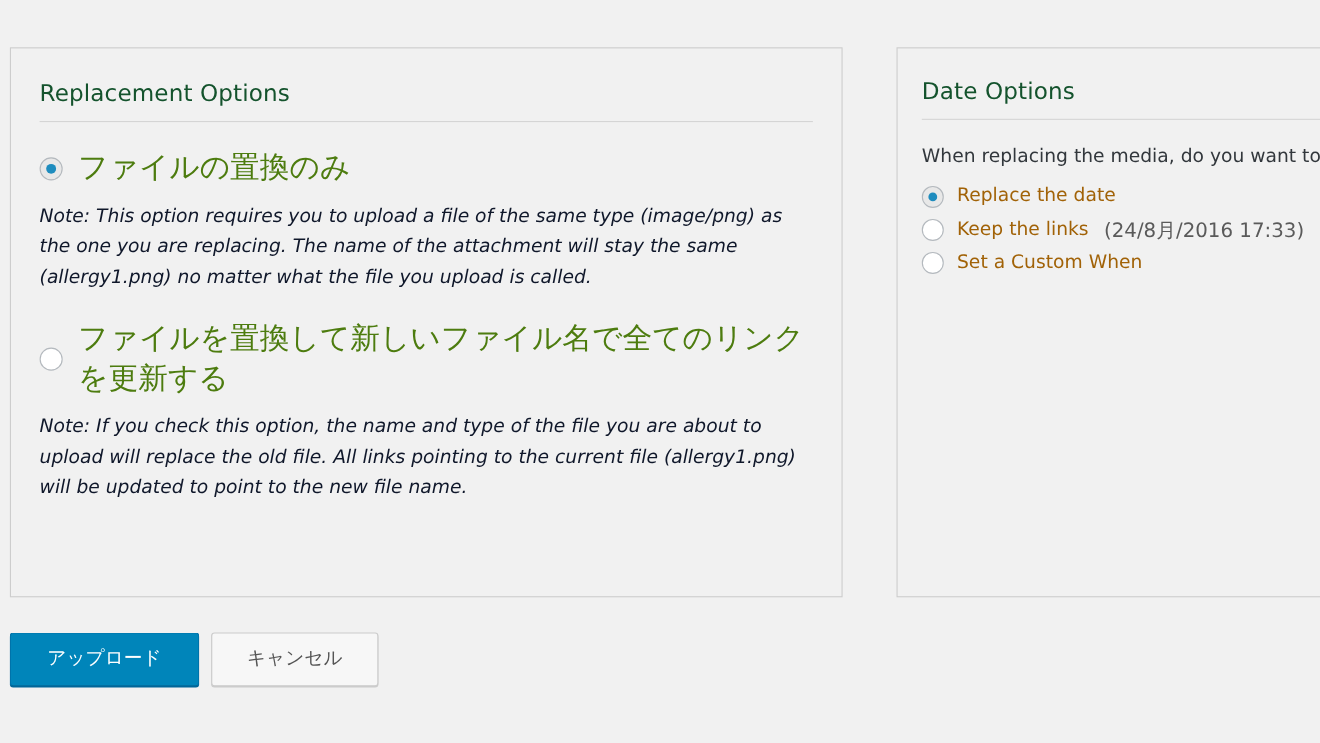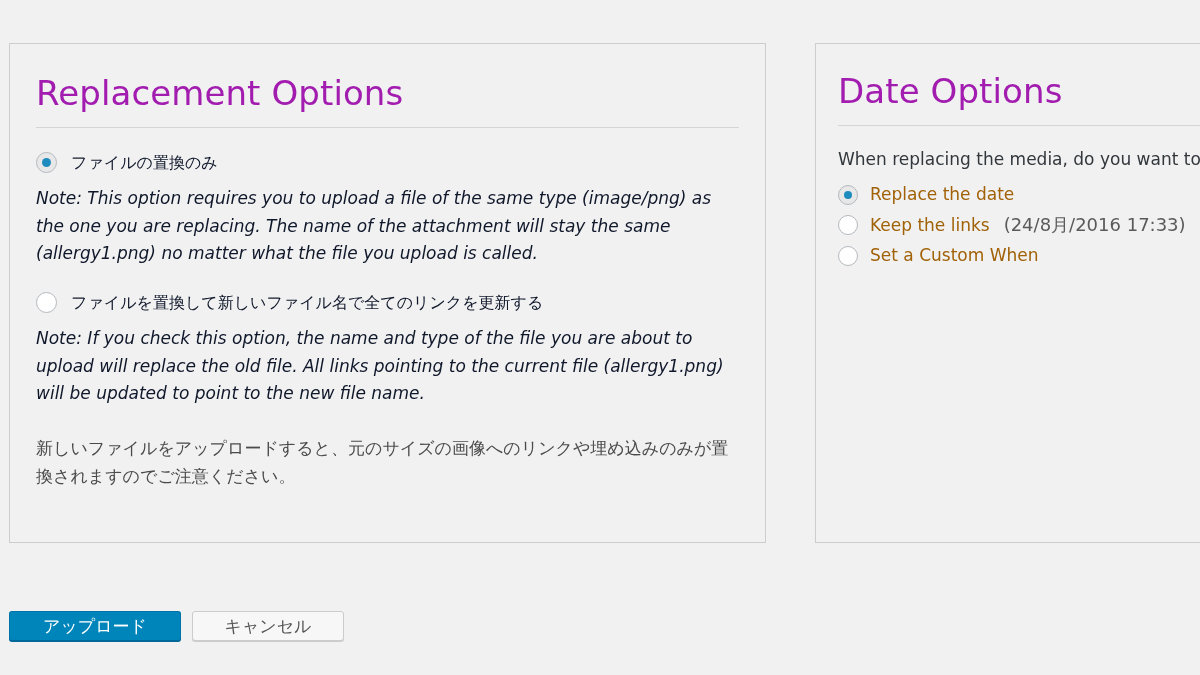--- a/index.html
+++ b/index.html
@@ -39,23 +39,23 @@
   }
   .panel-right {
     left: 815px;
     top: 43px;
     width: 420px;   
     height: 500px;
     padding: 0 22px;
   }
 
   .panel-title {
-    font-size: 34px;
+    font-size: 21px;
     font-weight: 400;
-    color: #a21caf;
+    color: #14532d;
     margin: 0;
     padding: 28px 0 12px 0;
     line-height: 1.25;
     letter-spacing: 0.1px;
   }
   .panel-divider {
     height: 1px;
     background: #d5d5d5;
     margin: 0 0 6px 0;
   }
@@ -92,23 +92,23 @@
     top: 50%;
     width: 8px;
     height: 8px;
     margin: -4px 0 0 -4px;
     border-radius: 50%;
     background: #1e8cbe;
   }
   .radio.lg.checked::after { width: 9px; height: 9px; margin: -4.5px 0 0 -4.5px; }
 
   .radio-label {
-    font-size: 16px;
+    font-size: 27px;
     font-weight: 400;
-    color: #0f172a;
+    color: #4d7c0f;
     line-height: 1.35;
   }
   .radio-label.small-lbl {
     font-size: 17px;
     color: #a16207;
   }
   .radio-subtext {
     font-size: 18px;
     color: #5a5a5a;
     margin-left: 14px;
@@ -151,23 +151,22 @@
   .btn {
     box-sizing: border-box;
     font-family: "DejaVu Sans", "Liberation Sans", sans-serif;
     font-size: 17px;
     line-height: 1;
     border-radius: 3px;
     cursor: pointer;
     display: inline-flex;
     align-items: center;
     justify-content: center;
-    height: 30px;
+    height: 49px;
     padding: 0 18px;
-    margin-top: 36px;
   }
   .btn-primary {
     background: #0085ba;
     border: 1px solid #0073aa;
     border-bottom-color: #006799;
     box-shadow: 0 1px 0 #006799;
     color: #ffffff;
     min-width: 172px;
   }
   .btn-secondary {
@@ -195,21 +194,20 @@
       <span class="radio-label">ファイルの置換のみ</span>
     </div>
     <p class="note">Note: This option requires you to upload a file of the same type (image/png) as the one you are replacing. The name of the attachment will stay the same (allergy1.png) no matter what the file you upload is called.</p>
 
     <div class="radio-row big">
       <span class="radio lg"></span>
       <span class="radio-label">ファイルを置換して新しいファイル名で全てのリンクを更新する</span>
     </div>
     <p class="note">Note: If you check this option, the name and type of the file you are about to upload will replace the old file. All links pointing to the current file (allergy1.png) will be updated to point to the new file name.</p>
 
-    <p class="plain-note">新しいファイルをアップロードすると、元のサイズの画像へのリンクや埋め込みのみが置換されますのでご注意ください。</p>
   </div>
 
   <div class="panel panel-right">
 
     <h2 class="panel-title">Date Options</h2>
     <div class="panel-divider"></div>
 
     <p class="intro-text">When replacing the media, do you want to:</p>
 
     <div class="radio-row small">

